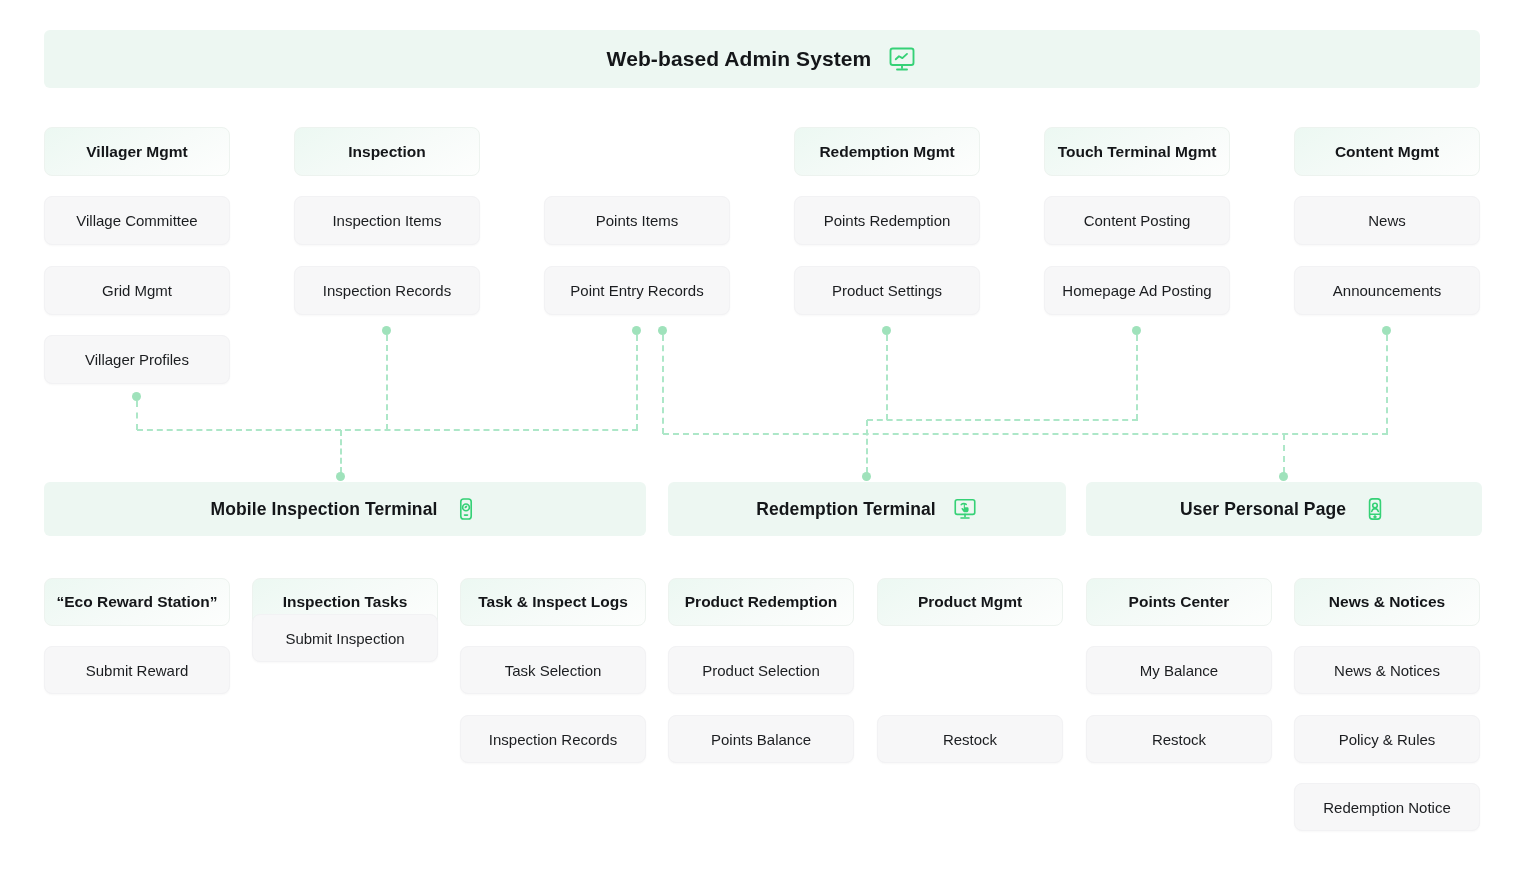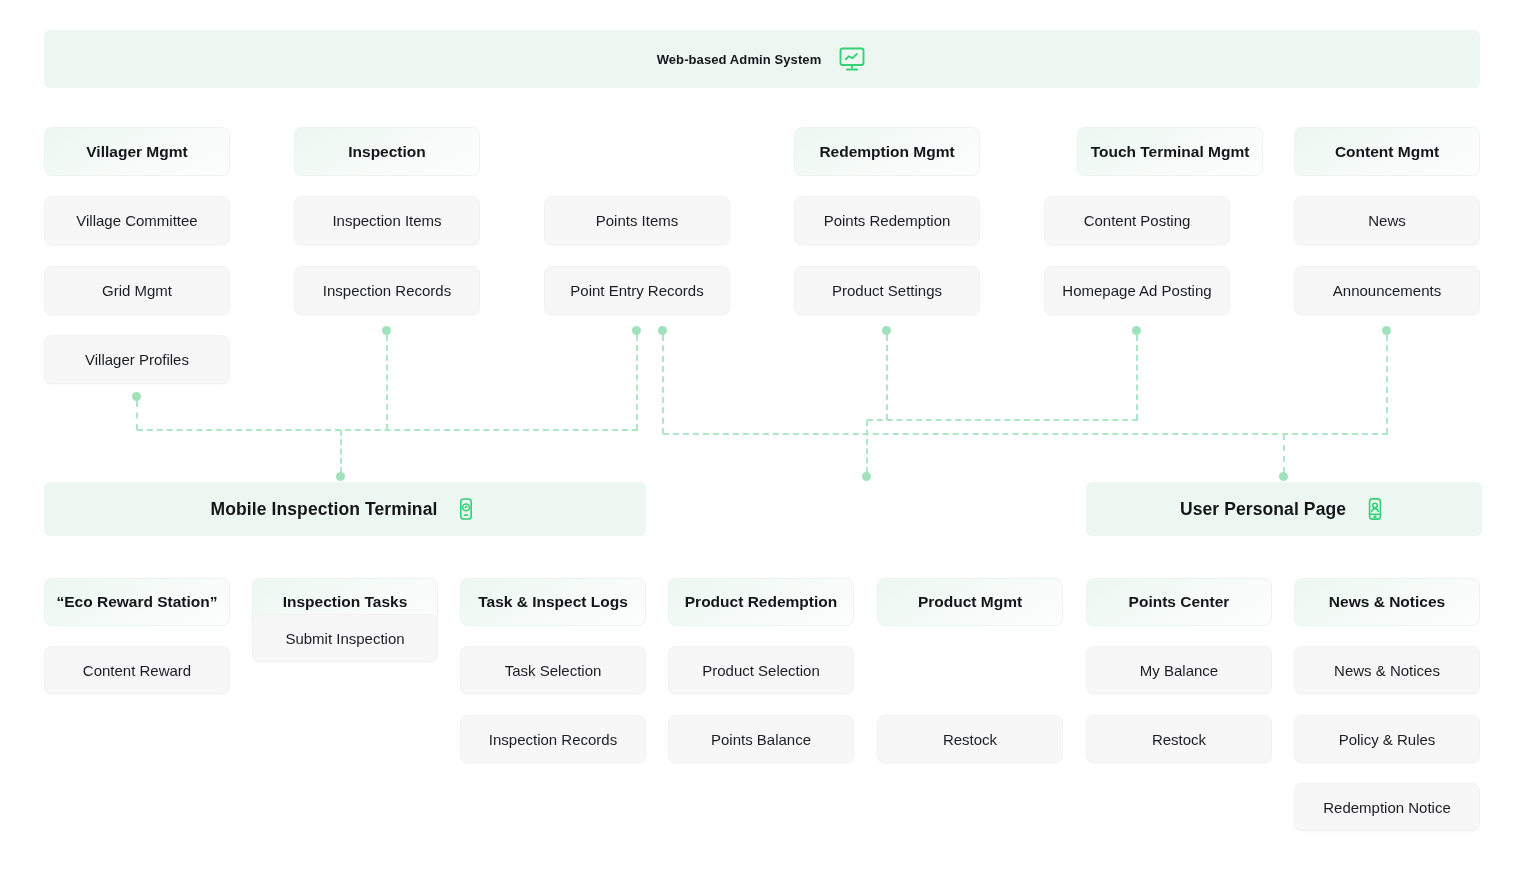--- a/index.html
+++ b/index.html
@@ -5,21 +5,21 @@
   html,body{margin:0;padding:0;background:#ffffff;}
   .canvas{
     position:relative;width:1524px;height:880px;background:#ffffff;
     font-family:"Liberation Sans","DejaVu Sans",sans-serif;
     color:#17191c;overflow:hidden;
   }
   .banner{
     position:absolute;display:flex;align-items:center;justify-content:center;
     gap:16px;background:#edf7f2;border-radius:6px;
   }
-  .banner .t{font-size:13px;font-weight:700;color:#141619;letter-spacing:.1px;}
+  .banner .t{font-size:21px;font-weight:700;color:#141619;letter-spacing:.1px;}
   .sec-banner .t{font-size:17.5px;}
   .hdr{
     position:absolute;display:flex;align-items:center;justify-content:center;
     width:186px;height:49px;border-radius:8px;
     background:linear-gradient(150deg,#ecf8f2 0%,#f7fbf9 60%,#fdfefd 100%);
     border:1px solid #edf3ef;box-sizing:border-box;
     font-size:15.5px;font-weight:700;color:#141619;text-align:center;
   }
   .itm{
     position:absolute;display:flex;align-items:center;justify-content:center;
@@ -57,21 +57,21 @@
   <div class="itm" style="left:294px;top:196px;">Inspection Items</div>
   <div class="itm" style="left:294px;top:266px;">Inspection Records</div>
 
   <div class="itm" style="left:544px;top:196px;">Points Items</div>
   <div class="itm" style="left:544px;top:266px;">Point Entry  Records</div>
 
   <div class="hdr" style="left:794px;top:127px;">Redemption Mgmt</div>
   <div class="itm" style="left:794px;top:196px;">Points Redemption</div>
   <div class="itm" style="left:794px;top:266px;">Product Settings</div>
 
-  <div class="hdr" style="left:1044px;top:127px;margin-left:33px;">Touch Terminal Mgmt</div>
+  <div class="hdr" style="left:1044px;top:127px;">Touch Terminal Mgmt</div>
   <div class="itm" style="left:1044px;top:196px;">Content Posting</div>
   <div class="itm" style="left:1044px;top:266px;">Homepage Ad Posting</div>
 
   <div class="hdr" style="left:1294px;top:127px;">Content Mgmt</div>
   <div class="itm" style="left:1294px;top:196px;">News</div>
   <div class="itm" style="left:1294px;top:266px;">Announcements</div>
 
   <div class="vl" style="left:136px;top:401px;height:29px;"></div>
   <div class="vl" style="left:386px;top:335px;height:95px;"></div>
   <div class="vl" style="left:636px;top:335px;height:95px;"></div>
@@ -102,35 +102,45 @@
   <div class="banner sec-banner" style="left:44px;top:482px;width:602px;height:54px;">
     <span class="t">Mobile Inspection Terminal</span>
     <svg class="icon" width="26" height="26" viewBox="0 0 24 24" fill="none" stroke="#35d176" stroke-width="1.5" stroke-linecap="round" stroke-linejoin="round">
       <rect x="7.2" y="2.8" width="9.6" height="18.4" rx="2.6"></rect>
       <circle cx="12" cy="10.5" r="3.1"></circle>
       <path d="M10.7 11.2c-.2-1.4.8-2.4 2.6-2.4-.1 1.7-1 2.7-2.6 2.4z" fill="#35d176" stroke="none"></path>
       <path d="M10.6 17.6h2.8"></path>
     </svg>
   </div>
 
+  <div class="banner sec-banner" style="left:668px;top:482px;width:398px;height:54px;">
+    <span class="t">Redemption Terminal</span>
+    <svg class="icon" width="26" height="26" viewBox="0 0 24 24" fill="none" stroke="#35d176" stroke-width="1.5" stroke-linecap="round" stroke-linejoin="round">
+      <rect x="3" y="3.5" width="18" height="13.5" rx="1.8"></rect>
+      <path d="M8.6 7.9a3.2 3.2 0 0 1 4.5-.1"></path>
+      <path d="M10.9 7.6v4.4l-1.3-.9c-.5-.35-1.15.25-.8.8l1.6 2.3c.4.55 1.05.9 1.75.9h1.1c1.15 0 2.05-.9 2.05-2.05v-1.5c0-.7-.55-1.15-1.3-1.15h-2.1V7.6c0-.55-.45-1-1-1s-1 .45-1 1z" fill="#35d176" stroke="none"></path>
+      <path d="M12 17v2.2"></path>
+        <path d="M8.3 20.3h7.4"></path>
+    </svg>
+  </div>
 
   <div class="banner sec-banner" style="left:1086px;top:482px;width:396px;height:54px;">
     <span class="t">User Personal Page</span>
     <svg class="icon" width="26" height="26" viewBox="0 0 24 24" fill="none" stroke="#35d176" stroke-width="1.5" stroke-linecap="round" stroke-linejoin="round">
       <rect x="7" y="2.6" width="10" height="18.8" rx="2.6"></rect>
       <circle cx="12" cy="8.8" r="2.1"></circle>
       <path d="M9 14.2c.5-1.7 1.65-2.6 3-2.6s2.5.9 3 2.6"></path>
       <path d="M7.2 16.8h9.6"></path>
       <path d="M12 18.4v1.8"></path>
         <path d="M11.1 19.3h1.8"></path>
     </svg>
   </div>
 
   <div class="hdr" style="left:44px;top:578px;height:48px;">“Eco Reward Station”</div>
-  <div class="itm" style="left:44px;top:646px;height:48px;">Content Reward</div>
+  <div class="itm" style="left:44px;top:646px;height:48px;">Submit Reward</div>
 
   <div class="hdr" style="left:252px;top:578px;height:48px;">Inspection Tasks</div>
   <div class="itm" style="left:252px;top:614px;height:48px;">Submit Inspection</div>
 
   <div class="hdr" style="left:460px;top:578px;height:48px;">Task &amp; Inspect Logs</div>
   <div class="itm" style="left:460px;top:646px;height:48px;">Task Selection</div>
   <div class="itm" style="left:460px;top:715px;height:48px;">Inspection Records</div>
 
   <div class="hdr" style="left:668px;top:578px;height:48px;">Product Redemption</div>
   <div class="itm" style="left:668px;top:646px;height:48px;">Product Selection</div>

